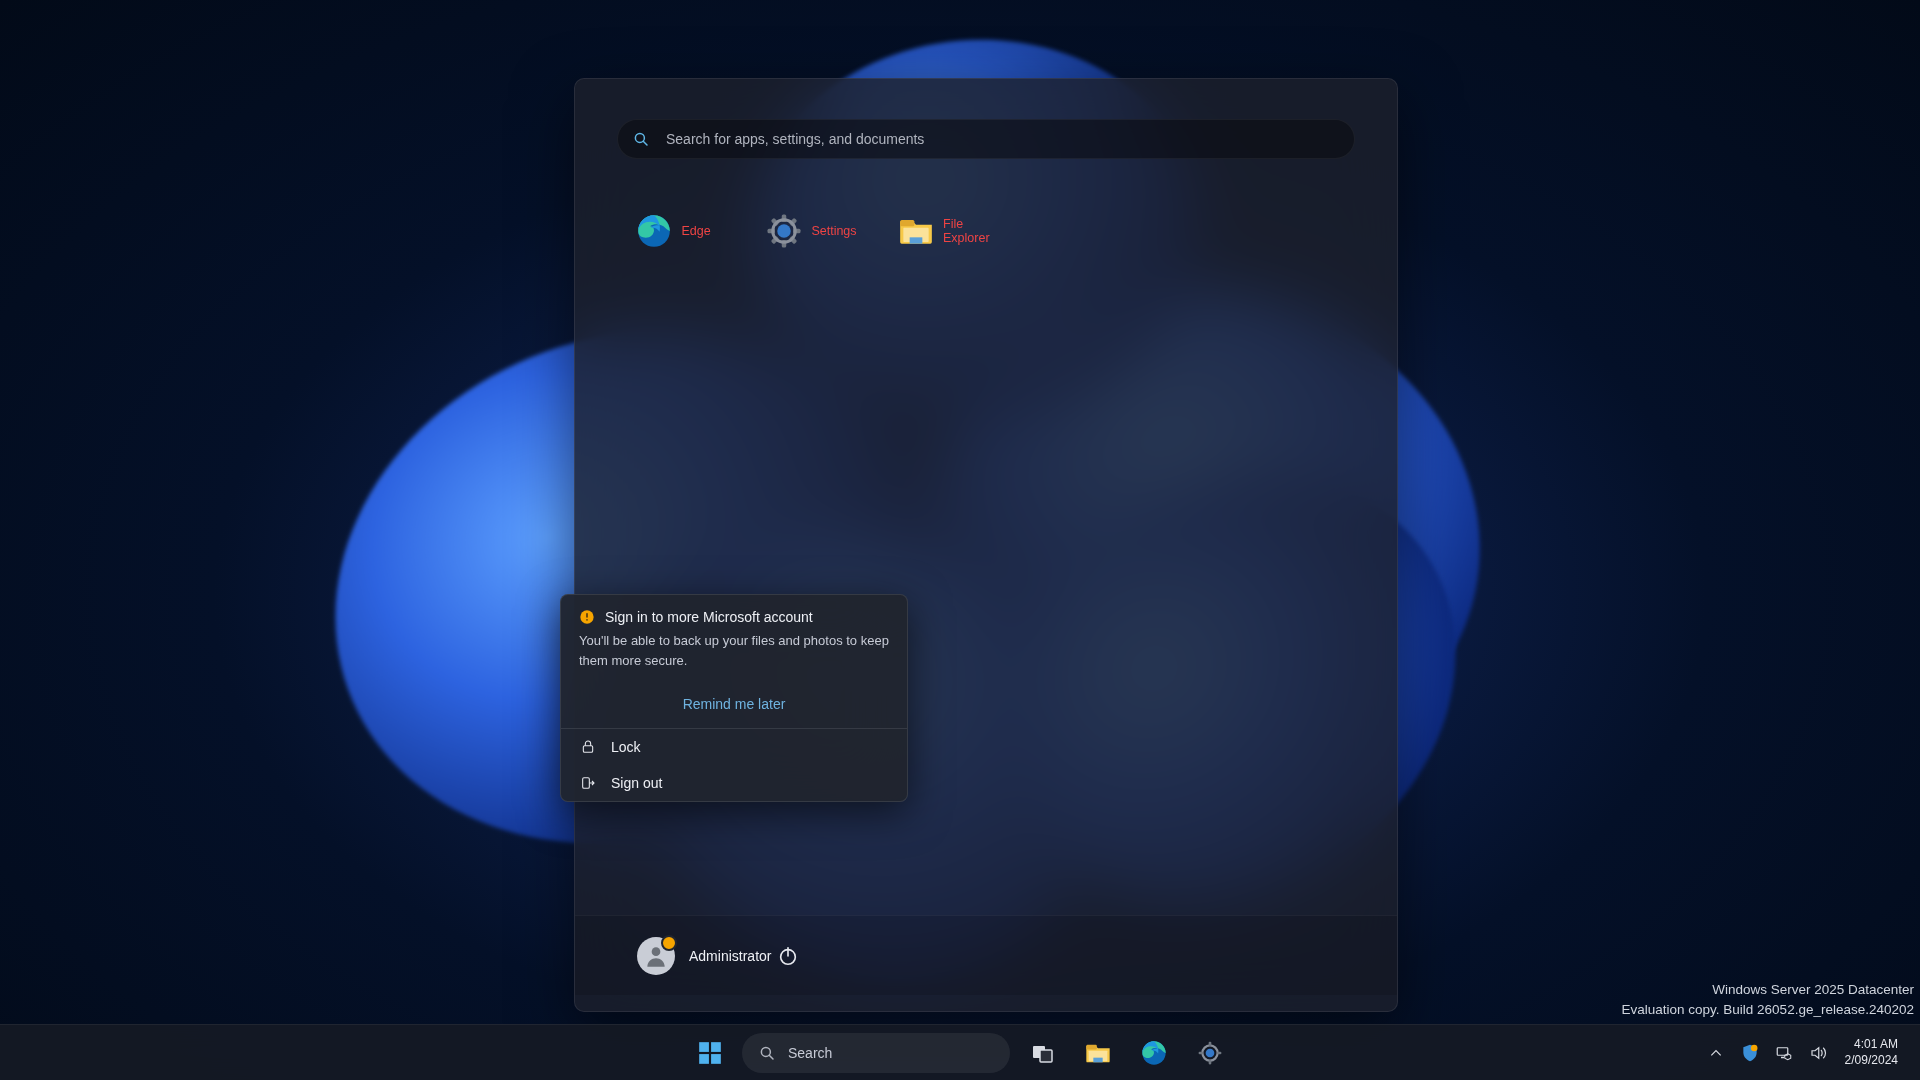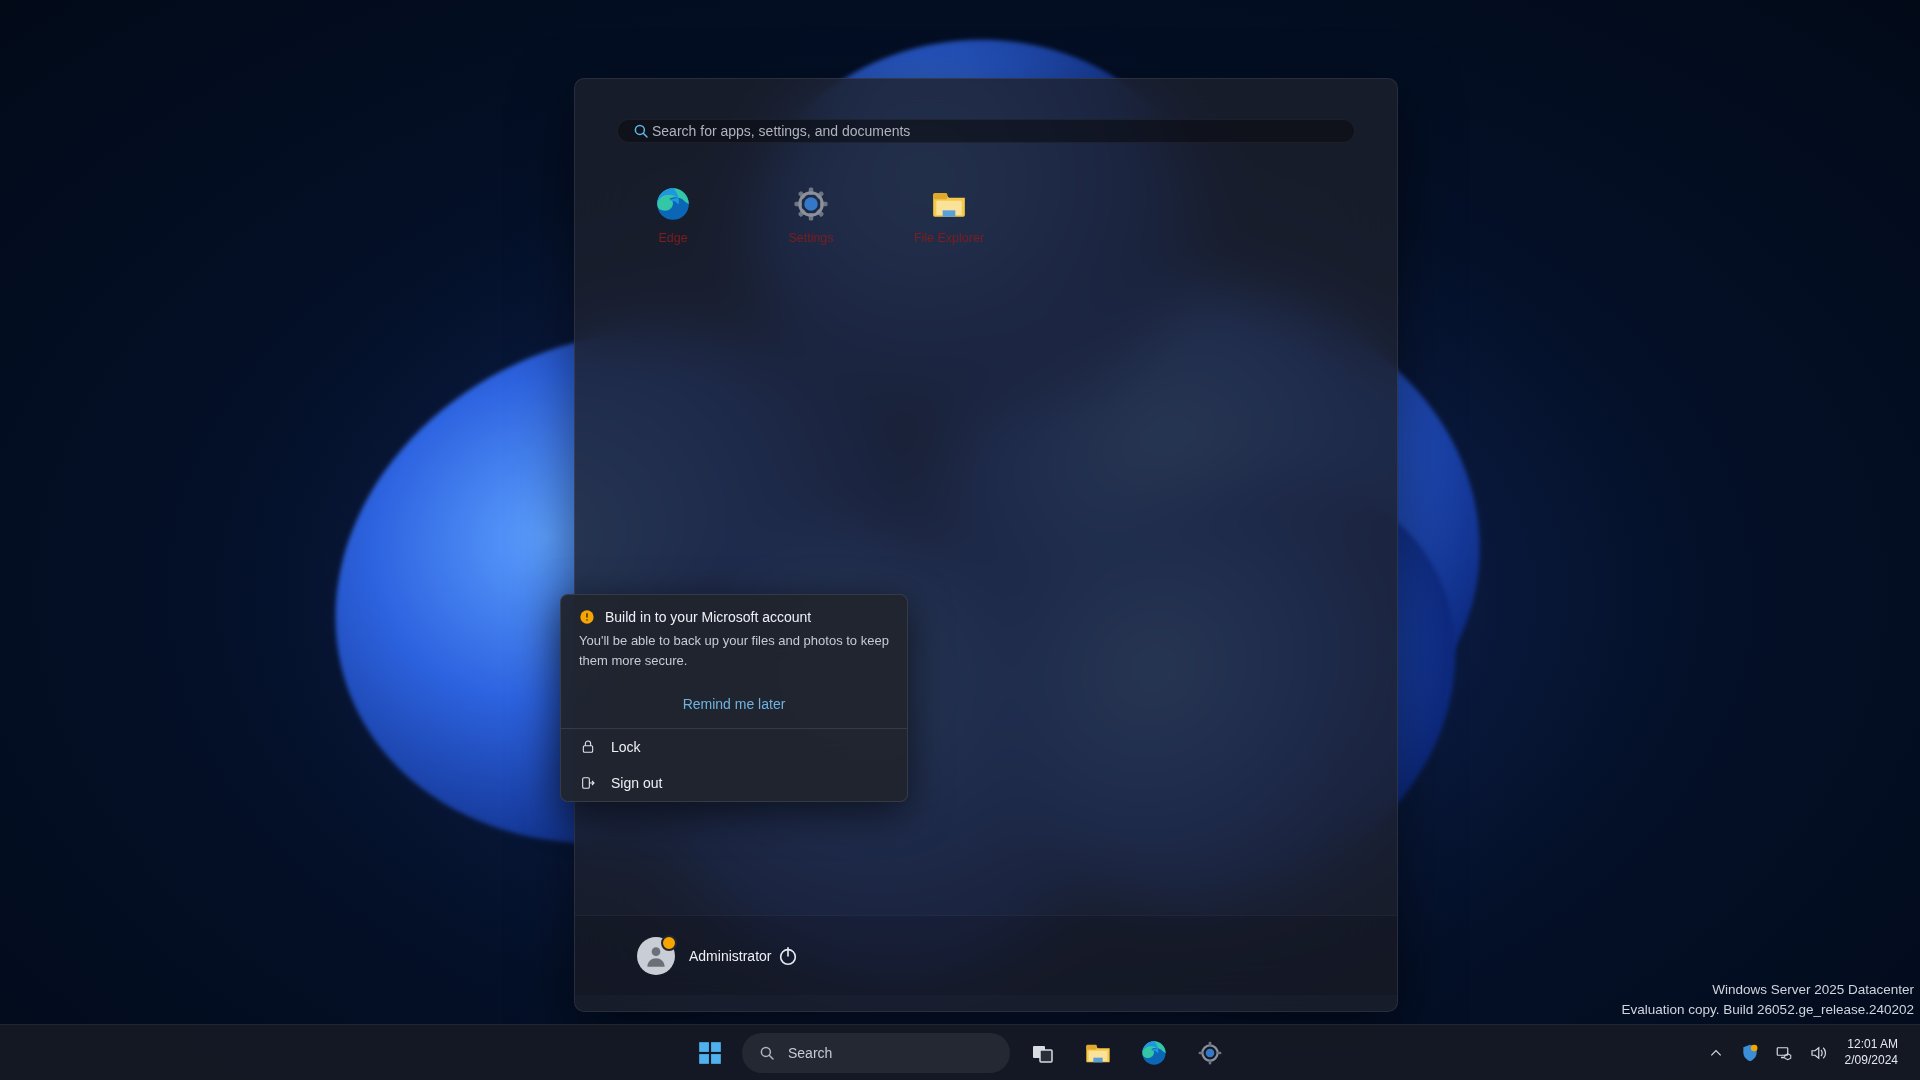--- a/index.html
+++ b/index.html
@@ -31,26 +31,26 @@
   width: 824px; height: 934px;
   background: rgba(28, 32, 44, 0.82);
   backdrop-filter: blur(30px);
   border-radius: 10px;
   border: 1px solid rgba(255,255,255,0.08);
   box-shadow: 0 20px 60px rgba(0,0,0,0.5);
   padding: 40px 42px 0;
   color: #fff;
 }
 .search-box {
-  width: 100%; height: 24px;
+  width: 100%; height: 40px;
   background: rgba(10,12,18,0.6);
   border: 1px solid rgba(255,255,255,0.06);
   border-radius: 20px;
   display: flex; align-items: center;
-  padding: 0 14px; gap: 2px;
+  padding: 0 14px; gap: 16px;
 }
 .search-box input {
   flex: 1; background: transparent; border: none; outline: none;
   color: #d8dbe2; font-size: 14px;
 }
 .search-box input::placeholder { color: #b0b4be; }
 .search-icon { width: 18px; height: 18px; }
 
 .section-row {
   display: flex; justify-content: space-between; align-items: center;
@@ -65,23 +65,23 @@
   font-size: 12.5px; color: #e6e8ee;
   cursor: pointer;
 }
 .pinned-grid {
   margin-top: 26px;
   display: flex; gap: 34px;
   padding-left: 4px;
 }
 .app-tile {
   width: 104px; height: 92px;
-  display: flex; flex-direction: column; align-items: center; justify-content: center;
+  display: flex; align-items: center; justify-content: center;
   gap: 8px; border-radius: 6px; cursor: pointer;
-  font-size: 12.5px; color: #7f1d1d;
+  font-size: 12.5px; color: #ef4444;
 }
 .app-icon { width: 38px; height: 38px; display:flex;align-items:center;justify-content:center; }
 
 .start-footer {
   position: absolute; left: 0; right: 0; bottom: 16px; height: 80px;
   background: rgba(0,0,0,0.12);
   border-top: 1px solid rgba(255,255,255,0.05);
   display: flex; align-items: center; justify-content: flex-start;
   padding: 0 62px;
 }
@@ -262,21 +262,21 @@
 <div class="flyout">
   <div class="flyout-pad">
     <div class="fly-title-row">
       <span>
         <svg viewBox="0 0 24 24" width="16" height="16">
             <circle cx="12" cy="12" r="10" fill="#f7a500"></circle>
             <rect x="11" y="6" width="2" height="7" rx="1" fill="#2a2016"></rect>
             <rect x="11" y="15" width="2" height="2.5" rx="1" fill="#2a2016"></rect>
           </svg>
       </span>
-      <span class="fly-title">Build in to your Microsoft account</span>
+      <span class="fly-title">Sign in to more Microsoft account</span>
     </div>
     <div class="fly-body">You'll be able to back up your files and photos to keep them more secure.</div>
     <div class="fly-link">Remind me later</div>
   </div>
   <div class="fly-sep"></div>
   <div class="fly-item">
     <span class="fi-icon">
       <svg viewBox="0 0 24 24" width="16" height="16">
           <rect x="5" y="10" width="14" height="10" rx="2" fill="none" stroke="#e6e8ee" stroke-width="1.6"></rect>
           <path d="M8 10V7a4 4 0 0 1 8 0v3" fill="none" stroke="#e6e8ee" stroke-width="1.6"></path>
@@ -385,17 +385,17 @@
           <path d="M17 13l4 2v4l-4 2-4-2v-4z" fill="none" stroke="#d8dbe2" stroke-width="1.4"></path>
         </svg>
     </div>
     <div class="tray-icon">
       <svg viewBox="0 0 24 24" width="18" height="18">
           <path d="M4 9h4l5-4v14l-5-4H4z" fill="none" stroke="#d8dbe2" stroke-width="1.6"></path>
           <path d="M16 8c2 2 2 6 0 8M19 5c4 4 4 10 0 14" fill="none" stroke="#d8dbe2" stroke-width="1.6"></path>
         </svg>
     </div>
     <div class="tray-time">
-      <div>12:01 AM</div>
+      <div>4:01 AM</div>
       <div>2/09/2024</div>
     </div>
   </div>
 </div>
 
 </body></html>

